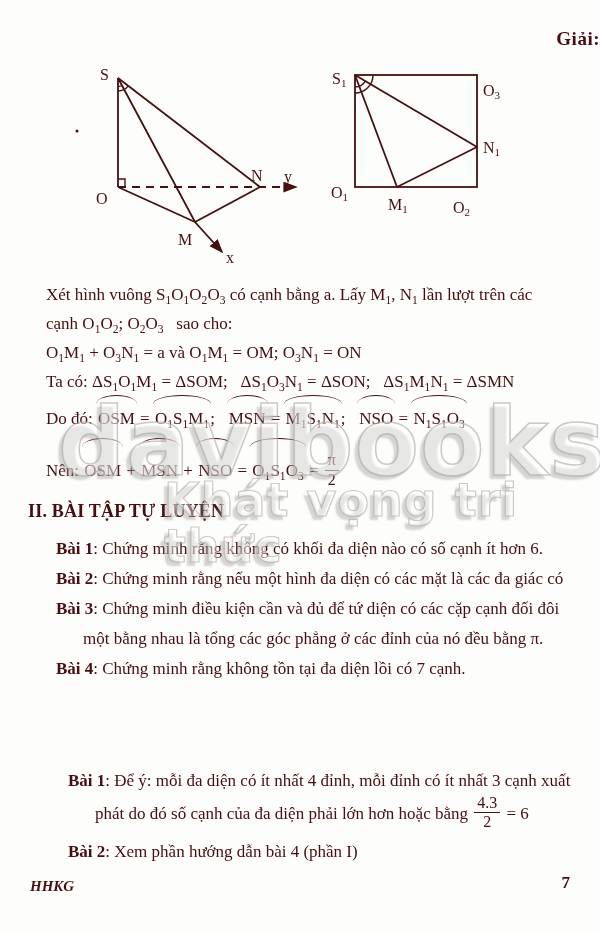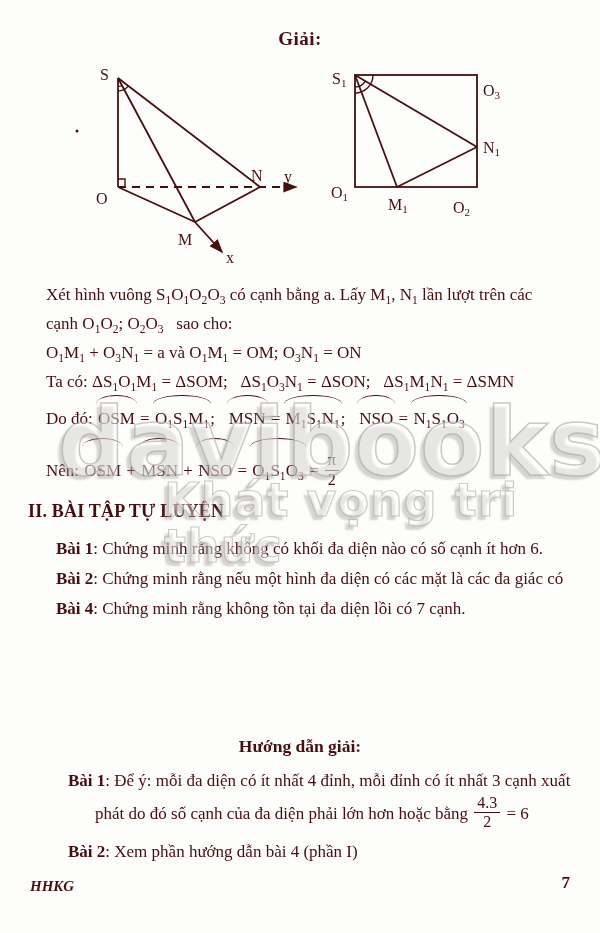--- a/index.html
+++ b/index.html
@@ -1,18 +1,18 @@
 <!DOCTYPE html>
 <html><head>
 <meta charset="utf-8">
 <style>
   html,body{margin:0;padding:0;background:#e8e8e8;}
   .page{position:relative;width:600px;height:933px;background:#fdfdfb;overflow:hidden;
         font-family:"Liberation Serif","DejaVu Serif",serif;color:#470d10;}
-  .title{position:absolute;top:28px;left:0;width:600px;text-align:center;
+  .title{position:absolute;top:28px;left:0;width:600px;text-align:right;
          font-weight:bold;font-size:19px;letter-spacing:.5px;}
   .diag{position:absolute;}
   .diag text{font-size:16px;fill:#45100f;font-family:"Liberation Serif","DejaVu Serif",serif;}
   .solution{position:absolute;left:46px;top:280px;width:530px;font-size:17px;}
   .sol-line{height:29px;line-height:29px;white-space:nowrap;}
   .sol-line.tall{height:48px;line-height:48px;margin-top:14px;}
   sub{font-size:68%;line-height:0;}
   .arc{position:relative;display:inline-block;text-indent:0;padding:8px 1px;}
   .arc::after{content:"";position:absolute;left:-1px;right:-1px;top:-1px;height:8px;
       border-top:1.6px solid currentColor;border-radius:50% 50% 0 0 / 100% 100% 0 0;}
@@ -97,24 +97,24 @@
       <div class="sol-line tall"><span>Nên: </span><span class="arc">OSM</span><span> + </span><span class="arc">MSN</span><span> + </span><span class="arc">NSO</span><span> = </span><span class="arc">O<sub>1</sub>S<sub>1</sub>O<sub>3</sub></span><span> = </span><span class="frac"><span class="num">π</span><span class="den">2</span></span></div>
     </div>
 
   <div class="wm wm1">davibooks</div>
   <div class="wm wm2">Khát vọng tri thức</div>
 
   <div class="ex-heading">II. BÀI TẬP TỰ LUYỆN</div>
   <div class="ex-list">
       <div class="ex-item"><span class="b">Bài 1</span><span>: Chứng minh rằng không có khối đa diện nào có số cạnh ít hơn 6.</span></div>
       <div class="ex-item"><span class="b">Bài 2</span><span>: Chứng minh rằng nếu một hình đa diện có các mặt là các đa giác có</span><br></div>
+      <div class="ex-item"><span class="b">Bài 3</span><span>: Chứng minh điều kiện cần và đủ để tứ diện có các cặp cạnh đối đôi</span><br><span>một bằng nhau là tổng các góc phẳng ở các đỉnh của nó đều bằng π.</span></div>
       <div class="ex-item"><span class="b">Bài 4</span><span>: Chứng minh rằng không tồn tại đa diện lồi có 7 cạnh.</span></div>
     </div>
 
-  <div class="guide-heading">Hướng dẫn giải:</div>
   <div class="guide-list">
       <div class="guide-item"><span class="b">Bài 1</span><span>: Để ý: mỗi đa diện có ít nhất 4 đỉnh, mỗi đỉnh có ít nhất 3 cạnh xuất</span><br><span>phát do đó số cạnh của đa diện phải lớn hơn hoặc bằng </span><span class="frac"><span class="num">4.3</span><span class="den">2</span></span><span> = 6</span></div>
       <div class="guide-item"><span class="b">Bài 2</span><span>: Xem phần hướng dẫn bài 4 (phần I)</span></div>
     </div>
 
   <div class="footer-left">HHKG</div>
   <div class="footer-page">7</div>
 
 </div>
 

